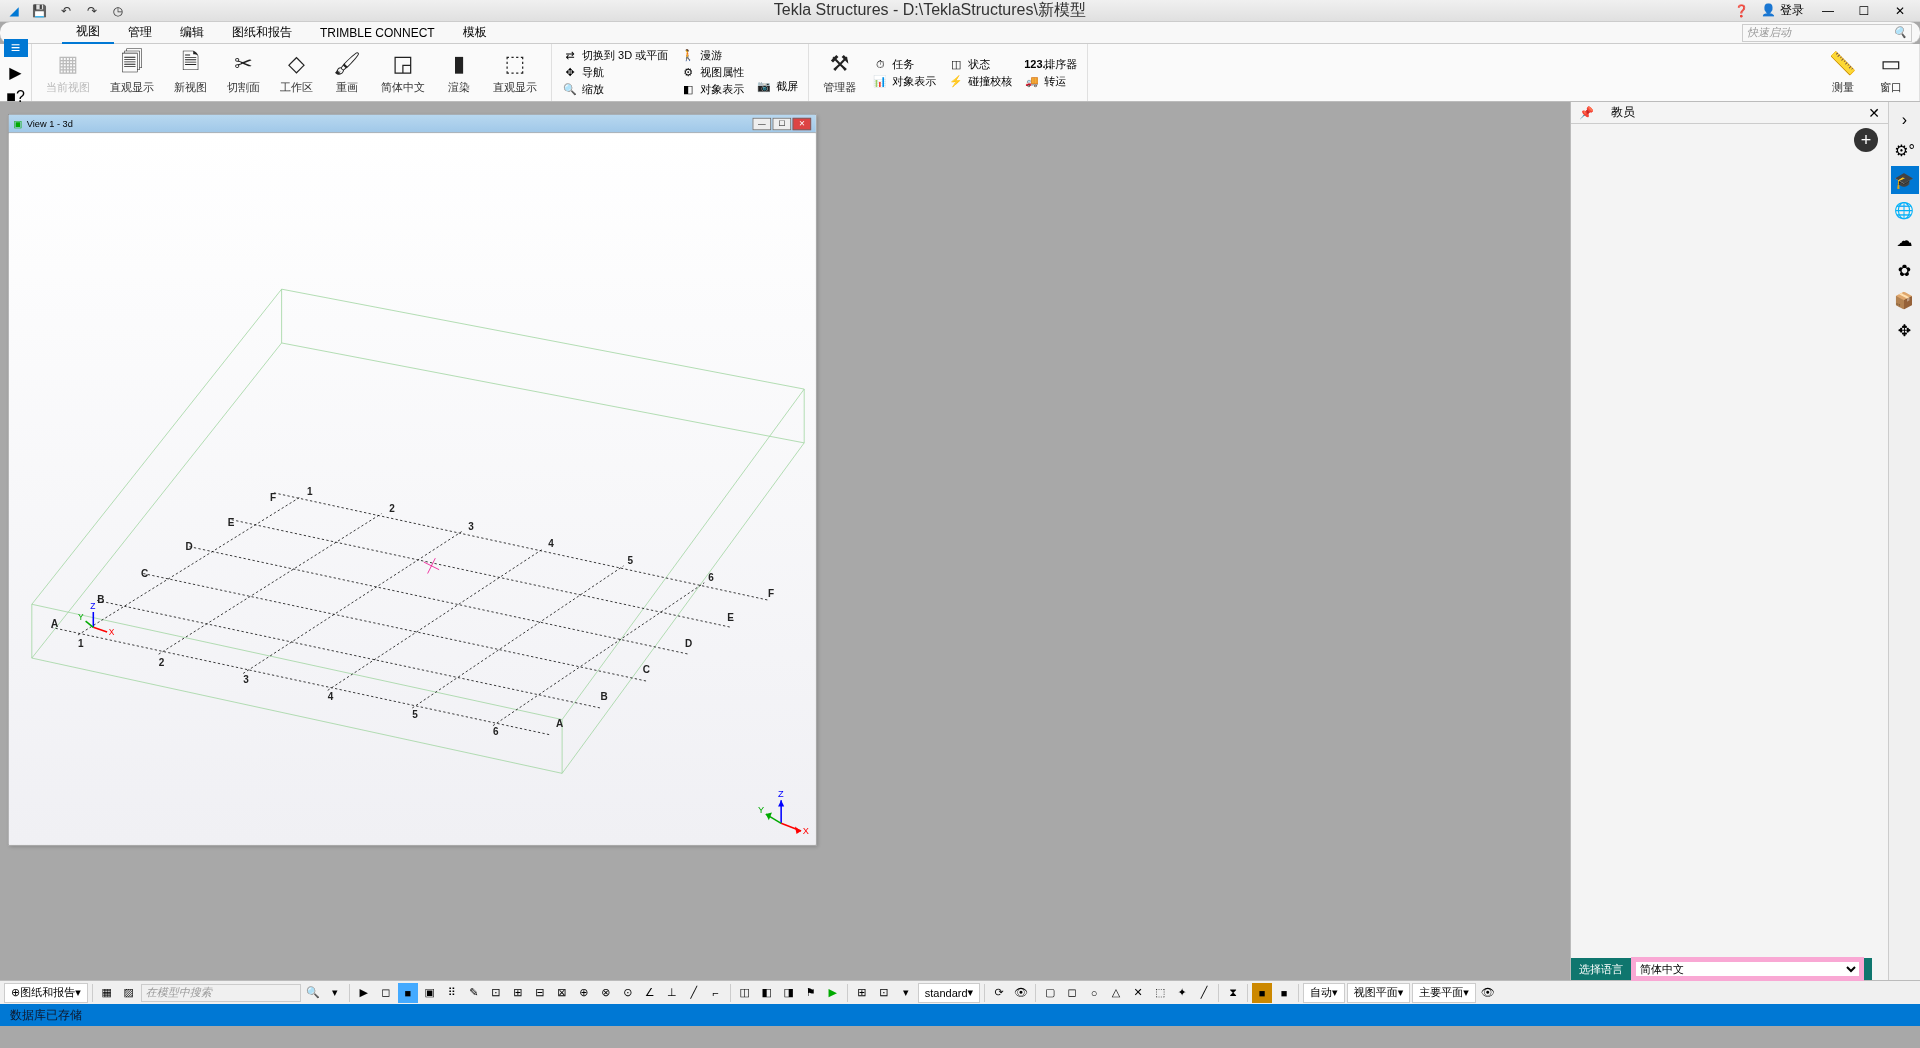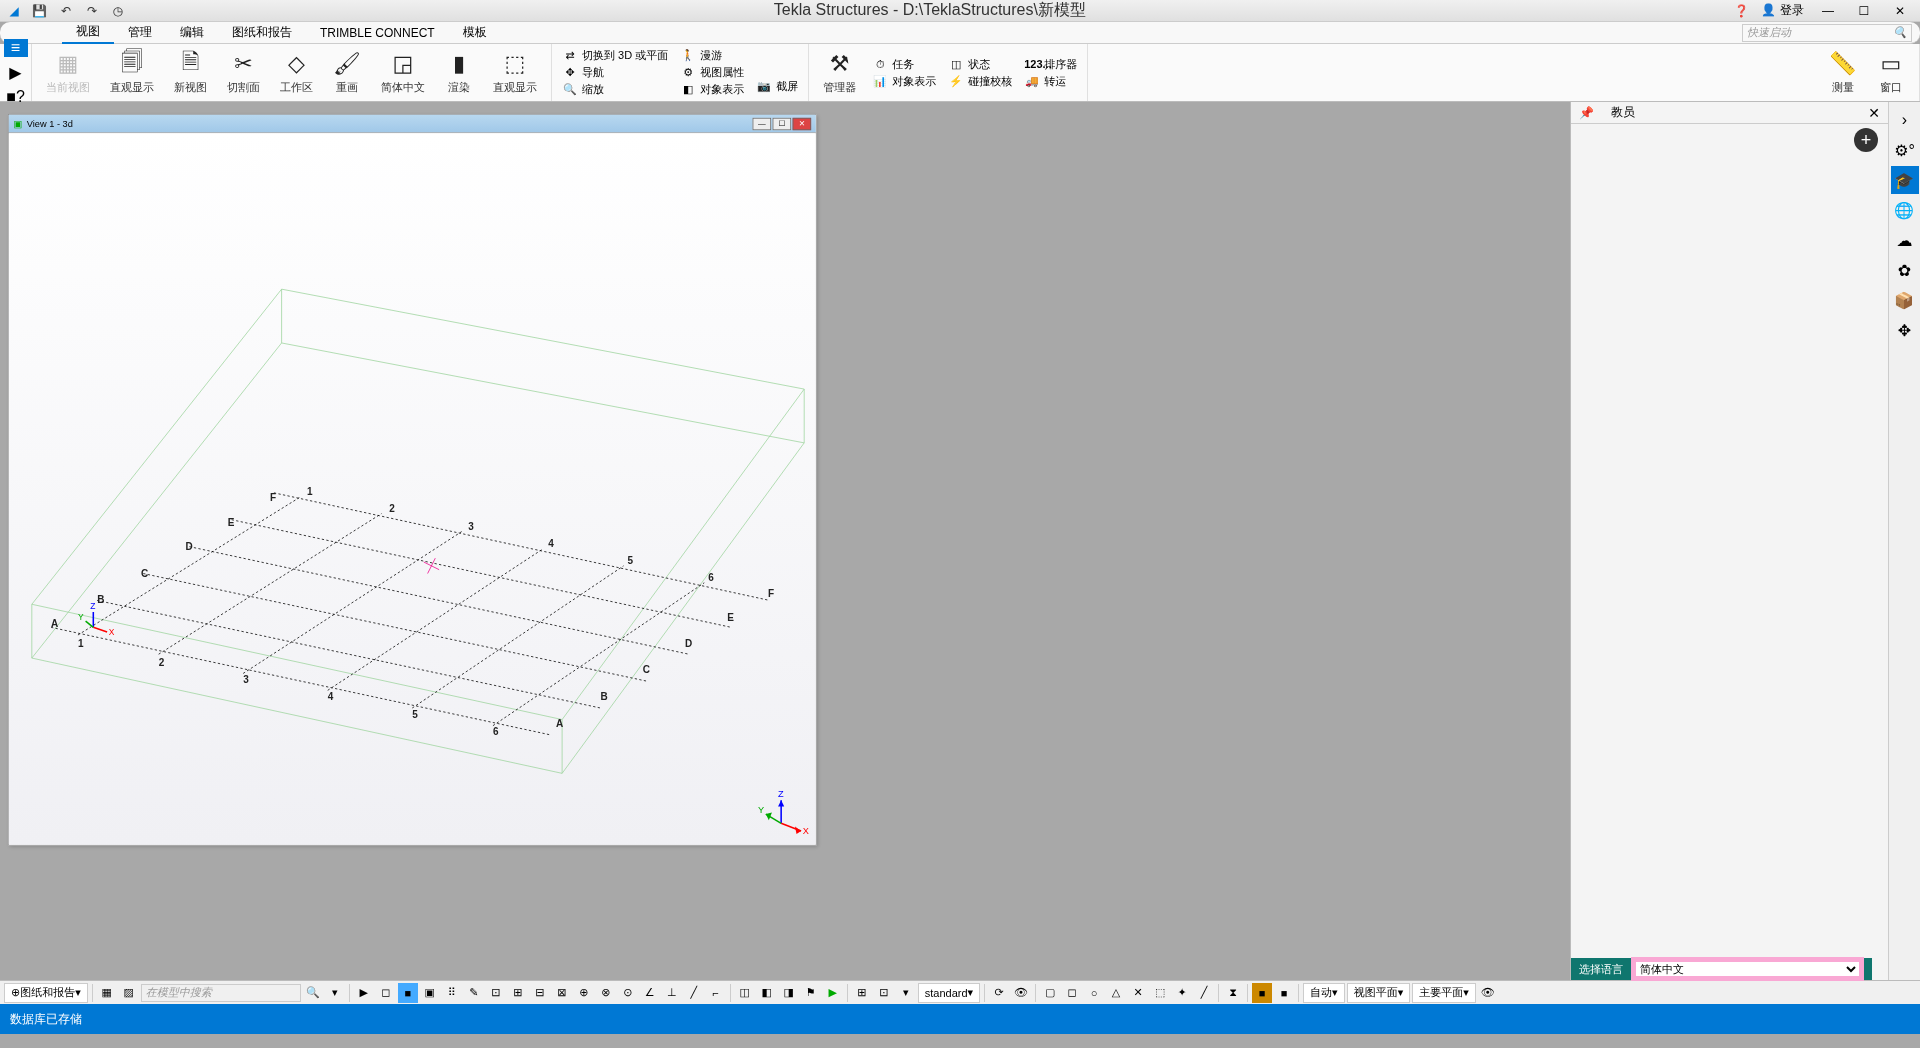--- a/index.html
+++ b/index.html
@@ -56,21 +56,21 @@
 
 
 .bottom-bar { height: 24px; background: #f0f0f0; border-top: 1px solid #bbb; display: flex; align-items: center; padding: 0 4px; gap: 2px; font-size: 11px; }
 .bb-item { height: 20px; padding: 0 6px; display: flex; align-items: center; border: 1px solid transparent; cursor: pointer; }
 .bb-item.btn { border: 1px solid #ccc; background: #fff; }
 .bb-sep { width: 1px; height: 18px; background: #ccc; margin: 0 2px; }
 .bb-search { width: 160px; height: 18px; border: 1px solid #ccc; padding: 0 4px; font-style: italic; color: #999; display: flex; align-items: center; }
 .bb-icon { width: 20px; height: 20px; display: flex; align-items: center; justify-content: center; border: 1px solid transparent; cursor: pointer; }
 
 
-.status-bar { height: 30px; background: #0078d4; color: #ffffff; display: flex; align-items: center; padding: 0 10px; font-size: 12px; }
+.status-bar { height: 22px; background: #0078d4; color: #0f172a; display: flex; align-items: center; padding: 0 10px; font-size: 12px; }
 
 .grid-label { font-size: 13px; font-weight: bold; fill: #222; }
 </style>
 </head>
 <body>
 
 <div class="title-bar">
   <div class="title-left">
     <span class="tb-icon" style="color:#0078d4;">◢</span>
     <span class="tb-icon">💾</span>

